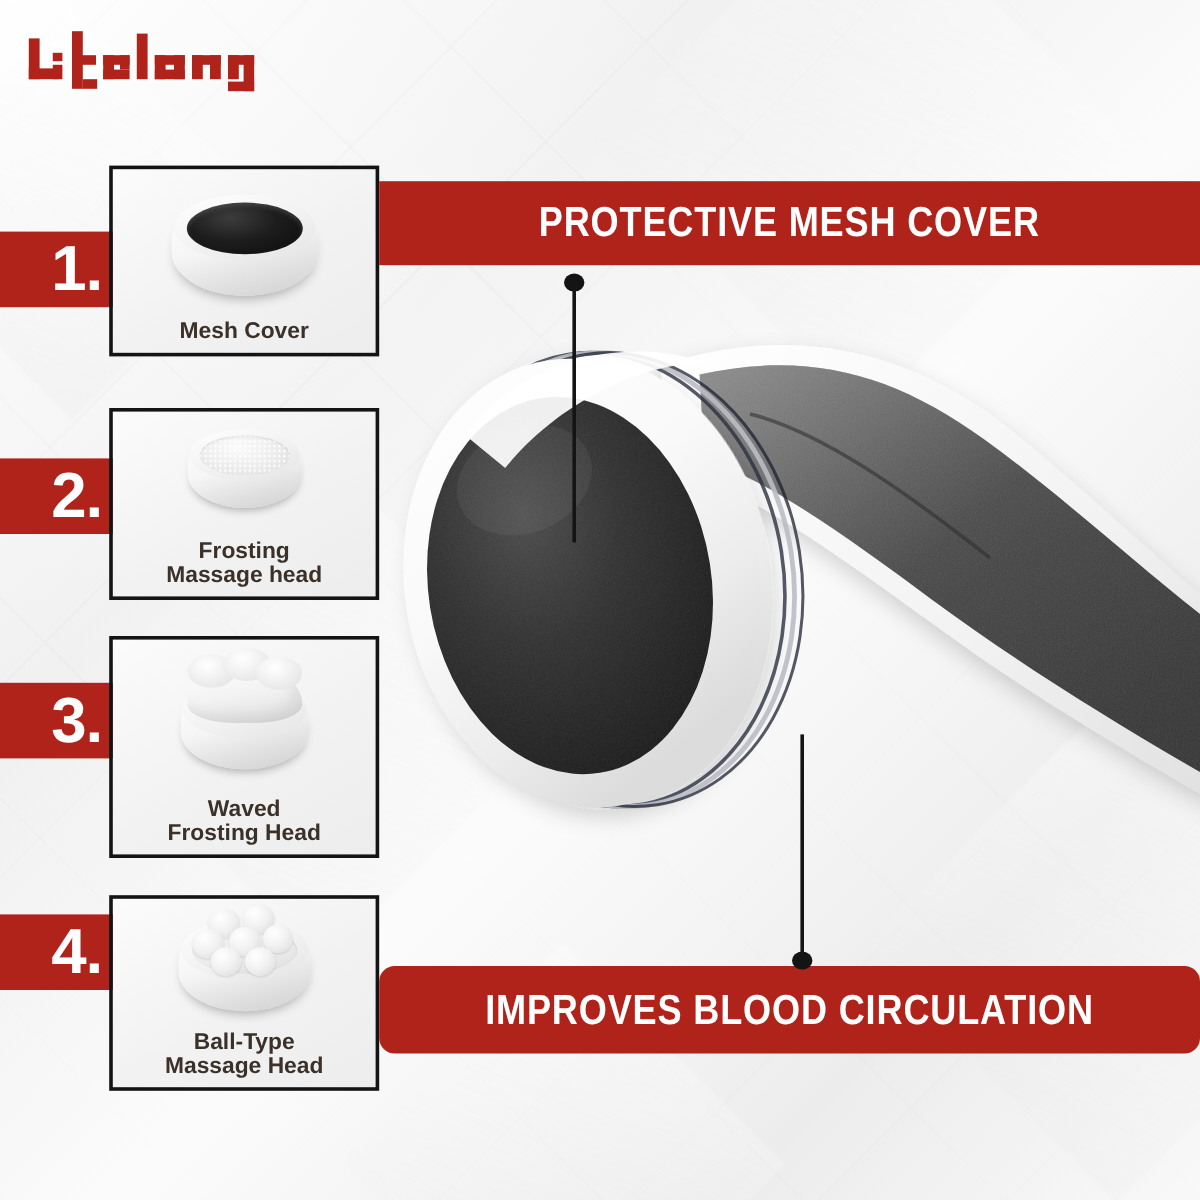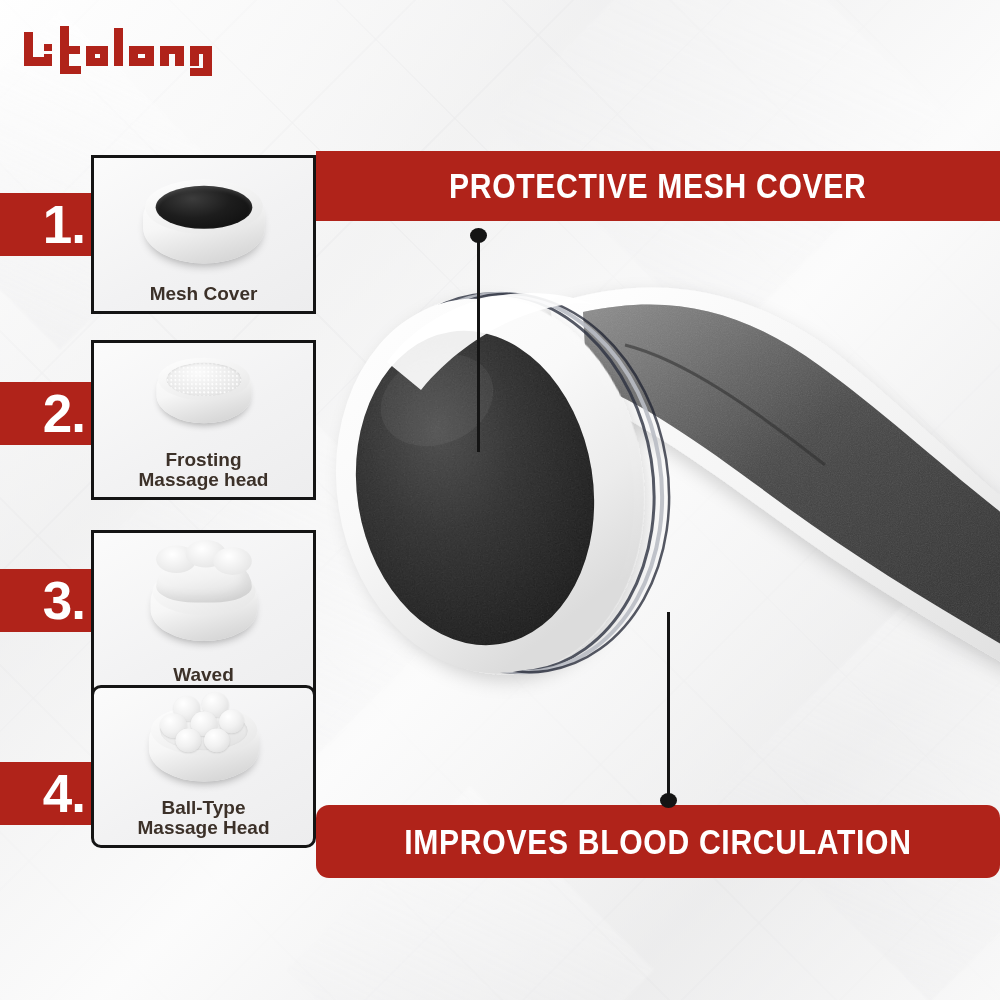--- a/index.html
+++ b/index.html
@@ -99,24 +99,24 @@
     width: 225px;
     border: 3px solid #141414;
     background: linear-gradient(150deg, #fbfbfb 0%, #f2f2f3 55%, #ededee 100%);
     z-index: 13;
     display: flex;
     flex-direction: column;
     align-items: center;
     justify-content: flex-start;
     overflow: hidden;
   }
-  #card-1 { top: 155px; height: 159px; }
+  #card-1 { top: 138px; height: 159px; }
   #card-2 { top: 340px; height: 160px; align-items: center; }
   #card-3 { top: 530px; height: 185px; }
-  #card-4 { top: 685px; height: 163px; border-radius: 10px; }
+  #card-4 { top: 746px; height: 163px; }
 
   .card-art {
     position: relative;
     width: 100%;
     flex: 1 1 auto;
     min-height: 0;
   }
   .card-label {
     width: 100%;
     text-align: center;

